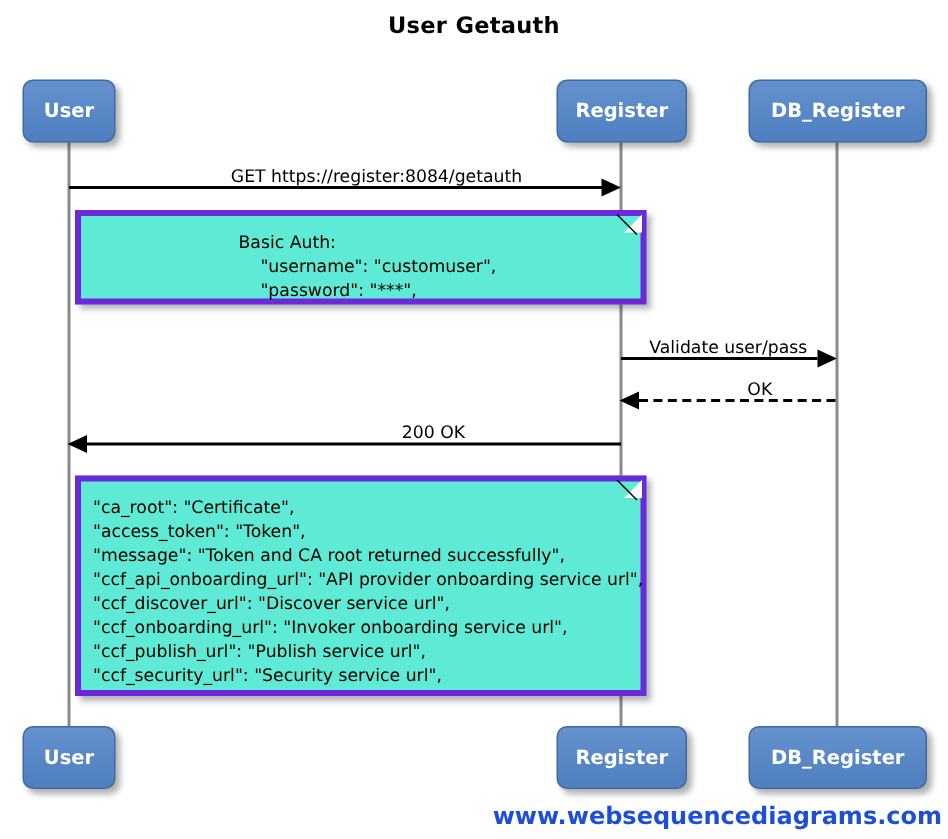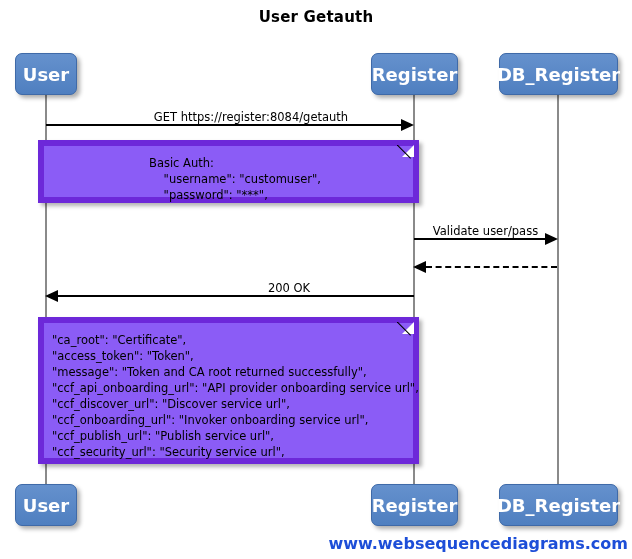--- a/index.html
+++ b/index.html
@@ -45,21 +45,21 @@
     position: absolute;
     background: #5787c8;
     background-image: linear-gradient(to bottom, #6591cd 0%, #4f7fc0 100%);
     border: 1px solid #3f6aa8;
     border-radius: 7px;
     box-shadow: 3px 3px 4px rgba(0,0,0,0.32);
     display: flex;
     align-items: center;
     justify-content: center;
     color: #ffffff;
-    font-size: 18px;
+    font-size: 13px;
     font-weight: bold;
     height: 42px;
     box-sizing: border-box;
   }
 
   
   .msg-label {
     position: absolute;
     font-size: 11.5px;
     color: #000000;
@@ -85,24 +85,25 @@
   .arrowhead.right {
     border-left: 13px solid #000000;
   }
   .arrowhead.left {
     border-right: 13px solid #000000;
   }
 
   
   .note {
     position: absolute;
-    background: #8b5cf6;
-    border: 6px solid #6d28d9;
+    background: #5eead4;
+    border: 4px solid #6d28d9;
     box-shadow: 3px 3px 4px rgba(0,0,0,0.30);
     box-sizing: border-box;
+    margin-left: 12px;
   }
   .note .fold {
     position: absolute;
     top: -1px;
     right: -1px;
     width: 0;
     height: 0;
     border-left: 12px solid transparent;
     border-bottom: 12px solid #ffffff;
   }
@@ -173,20 +174,21 @@
     <div class="fold-edge"></div>
     <div class="note-text" style="left:105px; top:9px;">Basic Auth:
     "username": "customuser",
     "password": "***",</div>
   </div>
 
   <div class="msg-label" style="left:393px; top:224px; width:143px;">Validate user/pass</div>
   <div class="msg-line" style="left:414px; top:238px; width:131px;"></div>
   <div class="arrowhead right" style="left:545px; top:233px;"></div>
 
+  <div class="msg-label" style="left:414px; top:252px; width:143px;">OK</div>
   <div class="msg-line dashed" style="left:426px; top:266px; width:131px;"></div>
   <div class="arrowhead left" style="left:413px; top:261px;"></div>
 
   <div class="msg-label" style="left:46px; top:281px; width:444px;">200 OK</div>
   <div class="msg-line" style="left:58px; top:295px; width:356px;"></div>
   <div class="arrowhead left" style="left:45px; top:290px;"></div>
 
   <div class="note" style="left:38px; top:317px; width:381px; height:147px;">
     <div class="fold"></div>
     <div class="fold-edge"></div>

